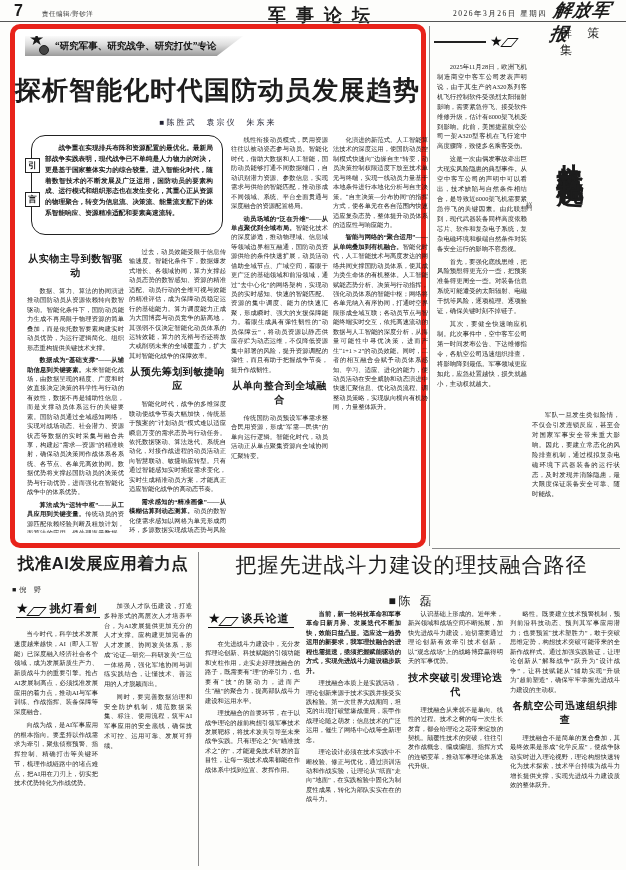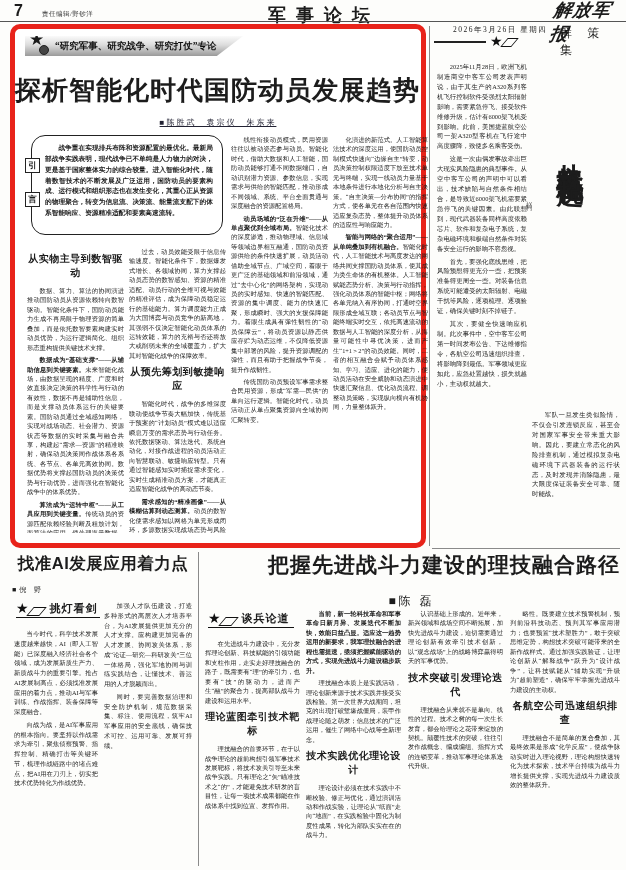--- a/index.html
+++ b/index.html
@@ -6,34 +6,34 @@
   body{
     width:626px;height:870px;position:relative;background:#fdfdfb;
     font-family:"Liberation Serif","DejaVu Serif",serif;color:#1c1c1c;overflow:hidden;
   }
   .abs{position:absolute;}
   .sans{font-family:"Liberation Sans","DejaVu Sans",sans-serif;}
   
   .pg-num{left:14px;top:2px;font-size:16px;font-weight:bold;}
   .editor{left:42px;top:10px;font-size:6.5px;color:#333;letter-spacing:.5px;}
   .section-title{left:0;right:0;top:3px;text-align:center;font-size:18px;font-weight:bold;letter-spacing:10px;margin-left:22px;}
-  .date{left:453px;top:9px;font-size:7.5px;letter-spacing:1.5px;color:#222;margin-top:16px;}
+  .date{left:453px;top:9px;font-size:7.5px;letter-spacing:1.5px;color:#222;}
   .masthead{left:552px;top:-2px;font-size:18px;font-weight:bold;font-style:italic;transform:skewX(-10deg);letter-spacing:1px;}
   .hdr-rule{left:0;top:21px;width:626px;height:1px;background:#555;}
   
   .vline{width:1px;background:#8a8a8a;}
   .hline{height:1px;background:#8a8a8a;}
   
   .redbox{left:10px;top:24px;width:416px;height:524px;border:5px solid #e8231a;border-radius:10px;box-sizing:border-box;background:#fff;}
   .banner{left:10px;top:7px;width:218px;height:20px;background:linear-gradient(180deg,#fafafa 0%,#dcdcdc 45%,#9a9a9a 100%);clip-path:polygon(0 0,100% 0,88% 100%,0 100%);display:flex;align-items:center;padding-left:30px;box-sizing:border-box;}
   .banner-label{font-size:9.5px;font-weight:bold;color:#111;}
   .banner-star{position:absolute;left:4px;top:-7px;font-size:17px;color:#1a1a1a;}
   .banner-dot{position:absolute;left:14px;top:9px;width:8px;height:8px;border-radius:50%;background:#444;border:1px solid #222;}
   .main-title{left:0;width:100%;top:44px;text-align:left;font-size:26px;font-weight:bold;letter-spacing:1px;}
-  .main-authors{left:0;width:100%;top:88px;text-align:center;font-size:8px;color:#223;letter-spacing:2px;text-decoration:underline;}
+  .main-authors{left:0;width:100%;top:88px;text-align:center;font-size:8px;color:#223;letter-spacing:2px;}
   .introwrap{left:16px;top:106px;width:192px;height:100px;border:1.5px solid #222;border-radius:14px;box-sizing:border-box;padding:7px 9px 6px 13px;}
   .intro-text{font-size:6.7px;line-height:1.62;font-weight:bold;text-align:justify;text-indent:2em;}
   .intro-tag{position:absolute;width:13px;height:13px;border:1.2px solid #222;background:#fff;font-size:8.5px;font-weight:bold;display:flex;align-items:center;justify-content:center;}
   .col{overflow:hidden;}
   .col p{font-size:6.3px;line-height:1.5;text-align:justify;margin:0 0 3px;text-indent:2em;}
   .col p b{font-weight:bold;}
   .subhead{font-family:"Liberation Sans","DejaVu Sans",sans-serif;font-size:10px;font-weight:bold;text-align:center;margin:5px 0 6px;letter-spacing:.5px;}
   .c1{left:12px;top:218px;width:97px;height:286px;}
   .c2{left:114px;top:218px;width:97px;height:286px;}
   .c3{left:216px;top:106px;width:97px;height:398px;}
@@ -52,21 +52,21 @@
   
   .bl-title{left:12px;top:553px;width:182px;text-align:center;font-size:16.5px;font-weight:bold;letter-spacing:0.5px;}
   .bl-byline{left:12px;top:585px;width:182px;text-align:left;font-size:7px;letter-spacing:3px;}
   .col-badge{display:flex;align-items:flex-end;border-bottom:1.5px solid #111;padding-bottom:1px;}
   .col-badge .lbl{font-size:11px;font-weight:bold;letter-spacing:1px;margin-left:2px;}
   .bl-badge{left:16px;top:601px;width:84px;}
   .bl-c1{left:14px;top:629px;width:84px;height:234px;overflow:hidden;}
   .bl-c2{left:104px;top:601px;width:88px;height:262px;overflow:hidden;}
   .bl-c1 p,.bl-c2 p{font-size:6.3px;line-height:1.55;text-align:justify;margin:0 0 3px;text-indent:2em;}
   
-  .lj-title{left:203px;top:551px;width:417px;text-align:right;font-size:21px;font-weight:bold;letter-spacing:1px;}
+  .lj-title{left:203px;top:551px;width:417px;text-align:center;font-size:21px;font-weight:normal;letter-spacing:1px;}
   .lj-byline{left:203px;top:593px;width:417px;text-align:center;font-size:12px;letter-spacing:3px;}
   .lj-badge{left:208px;top:611px;width:86px;}
   .ljcol{overflow:hidden;}
   .ljcol p{font-size:6.3px;line-height:1.5;text-align:justify;margin:0 0 3px;text-indent:2em;}
   .ljcol .lead{font-weight:bold;}
   .lj1{left:205px;top:639px;width:95px;height:226px;}
   .lj2{left:306px;top:609px;width:95px;height:256px;}
   .lj3{left:408px;top:609px;width:95px;height:256px;}
   .lj4{left:510px;top:609px;width:110px;height:256px;}
 </style>
@@ -107,20 +107,21 @@
     <div class="abs col c2">
       <p>过去，动员效能受限于信息传输速度。智能化条件下，数据爆发式增长、各领域协同，算力支撑起动员态势的数智感知、资源的精准适配、动员行动的全维可视与效能的精准评估，成为保障动员稳定运行的基础能力。算力调度能力正成为大国博弈与动员竞争的新高地，其强弱不仅决定智能化动员体系的运转效能，算力的充裕与否还将放大或削弱未来的全域覆盖力，扩大其对智能化战争的保障效率。</p>
       <div class="subhead">从预先筹划到敏捷响应</div>
       <p>智能化时代，战争的多维深度联动使战争节奏大幅加快，传统基于预案的“计划动员”模式难以适应瞬息万变的需求态势与行动任务。依托数据驱动、算法迭代、系统自动化，对接作战进程的动员活动正向智慧联动、敏捷响应转型。只有通过智能感知实时捕捉需求变化，实时生成精准动员方案，才能真正适应智能化战争的高动态节奏。</p>
       <p><b>需求感知的“精准画像”——从模糊估算到动态测算。</b><span>动员的数智化使需求感知以网格为单元形成闭环，多源数据实现战场态势与风险的实时播报，推动“事后应对”向“事前预警”、“粗放预判”向“精准画像”升级，依托大数据分析与智能预测，动员需求得以动态测算、精确生成。</span></p>
     </div>
 
     <div class="abs col c3">
       <p>线性衔接动员模式，民用资源往往以被动姿态参与动员。智能化时代，借助大数据和人工智能，国防动员能够打通不同数据端口，自动识别潜力资源、参数信息，实现需求与供给的智能匹配，推动形成不同领域、系统、平台全面贯通与深度融合的资源配置格局。</p>
       <p><b>动员场域的“泛在升维”——从单点聚优到全域布局。</b><span>智能化技术的深度渗透，推动物理域、信息域等领域边界相互融通，国防动员资源供给的条件快速扩展，动员活动借助全域节点、广域空间，着眼于更广泛的基础领域和前沿领域，通过“去中心化”的网络架构，实现动员的实时感知、快速的智能匹配、资源的集中调度、能力的快速汇聚，形成瞬时、强大的支援保障能力。着眼生成具有弹性韧性的“动员保障云”，将动员资源以静态供应存贮为动态运维，不仅降低资源集中部署的风险，提升资源调配的弹性，而且有助于把握战争节奏，提升作战韧性。</span></p>
+      <div class="subhead">从单向整合到全域融合</div>
       <p>传统国防动员预设军事需求整合民用资源，形成“军需—民供”的单向运行逻辑。智能化时代，动员活动正从单点聚集资源向全域协同汇聚转变。</p>
     </div>
 
     <div class="abs col c4">
       <p>化演进的新范式。人工智能算法技术的深度运用，使国防动员控制模式快速向“边缘自主”转变，动员决策控制权限适度下放至技术单元与终端，实现一线动员力量基于本地条件进行本地化分析与自主决策。“自主决策—分布协同”的指挥方式，使各单元在各自范围内快速适应复杂态势，整体提升动员体系的适应性与响应能力。</p>
       <p><b>智能与网络的“聚合运用”——从单纯叠加到有机融合。</b><span>智能化时代，人工智能技术与高度发达的网络共同支撑国防动员体系，使其成为类生命体的有机整体。人工智能赋能态势分析、决策与行动指挥，强化动员体系的智能中枢；网络将各单元纳入有序协同，打通时空界限形成全域互联；各动员节点与智能终端实时交互，依托高速流动的数据与人工智能的深度分析，从海量可能性中寻优决策，进而产生“1+1＞2”的动员效能。同时，二者的相互融合会赋予动员体系感知、学习、适应、进化的能力，使动员活动在安全威胁和动态演进中快速汇聚信息、优化动员流程、调整动员策略，实现纵向横向有机协同，力量整体跃升。</span></p>
     </div>
   </div>
 
   <div class="abs vline" style="left:429px;top:26px;height:520px;"></div>
@@ -172,28 +173,26 @@
   <div class="abs lj-byline">■陈 磊</div>
 
   <div class="abs col-badge lj-badge">
     <span class="star-ico">★</span>
     <span class="swoosh"></span>
     <span class="lbl sans">谈兵论道</span>
   </div>
 
   <div class="abs ljcol lj1">
     <p>在先进战斗力建设中，充分发挥理论创新、科技赋能的引领功能和支柱作用，走实走好理技融合的路子，既需要有“理”的牵引力，也要有“技”的驱动力，进而产生“融”的聚合力，提高部队战斗力建设和运用水平。</p>
-    <div class="subhead">理论蓝图牵引技术靶标</div>
     <p>理技融合的首要环节，在于以战争理论的超前构想引领军事技术发展靶标，将技术攻关引导至未来战争实践。只有理论之“矢”瞄准技术之“的”，才能避免技术研发的盲目性，让每一项技术成果都能在作战体系中找到位置、发挥作用。</p>
   </div>
 
   <div class="abs ljcol lj2">
     <p class="lead">当前，新一轮科技革命和军事革命日新月异、发展迭代不断加快，效能日益凸显。适应这一趋势运用的新要求，我军理技融合的进程也需提速，亟须把握赋能驱动的方式，实现先进战斗力建设稳步跃升。</p>
     <p>理技融合本质上是实践活动，理论创新来源于技术实践并接受实践检验。第一次世界大战期间，坦克的出现打破堑壕战僵局，装甲作战理论随之萌发；信息技术的广泛运用，催生了网络中心战等全新理念。</p>
-    <div class="subhead">技术实践优化理论设计</div>
     <p>理论设计必须在技术实践中不断校验、修正与优化，通过演训活动和作战实验，让理论从“纸面”走向“地面”，在实践检验中固化为制度性成果，转化为部队实实在在的战斗力。</p>
   </div>
 
   <div class="abs ljcol lj3">
     <p>认识基础上形成的。近年来，新兴领域和战场空间不断拓展，加快先进战斗力建设，迫切需要通过理论创新有效牵引技术创新，以“观念战场”上的战略博弈赢得明天的军事优势。</p>
     <div class="subhead">技术突破引发理论迭代</div>
     <p>理技融合从来就不是单向、线性的过程。技术之树的每一次生长发育，都会给理论之花带来绽放的契机。颠覆性技术的突破，往往引发作战概念、编成编组、指挥方式的连锁变革，推动军事理论体系迭代升级。</p>
   </div>
 
   <div class="abs ljcol lj4">

